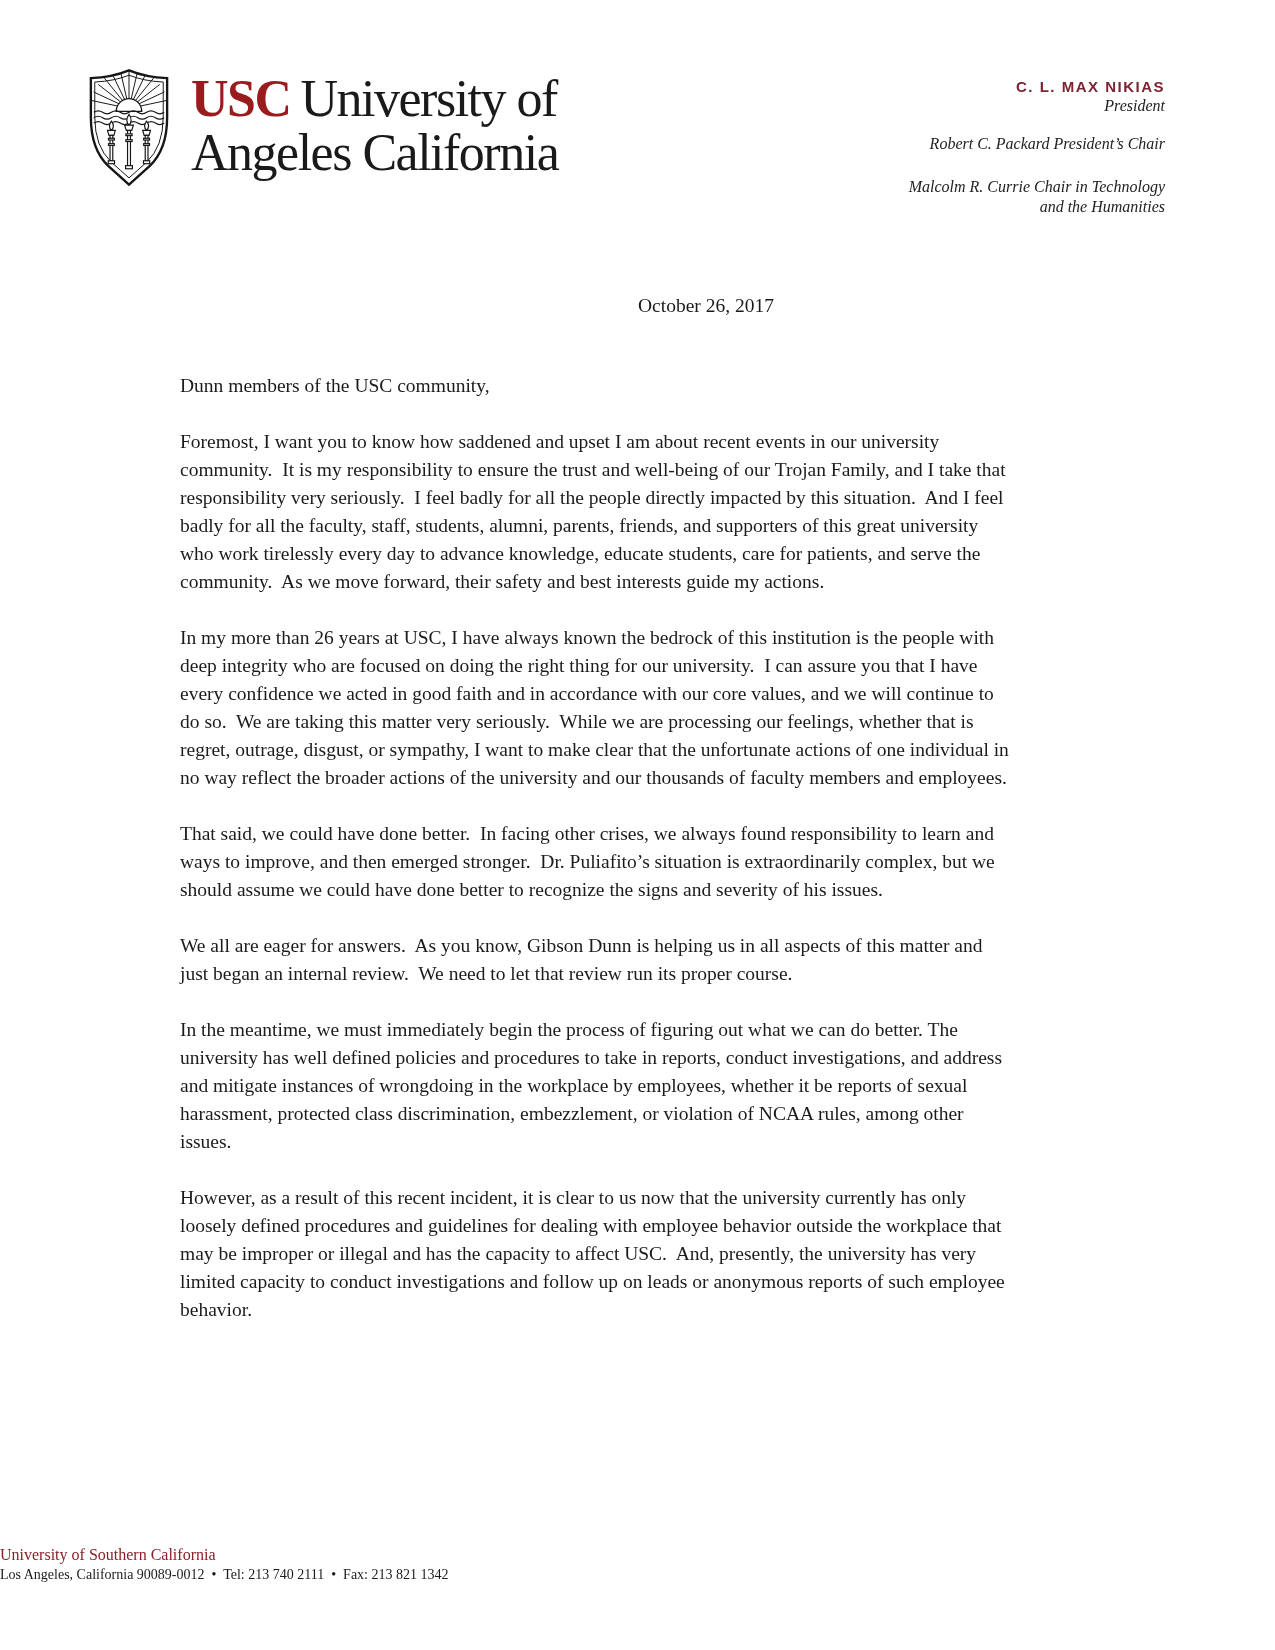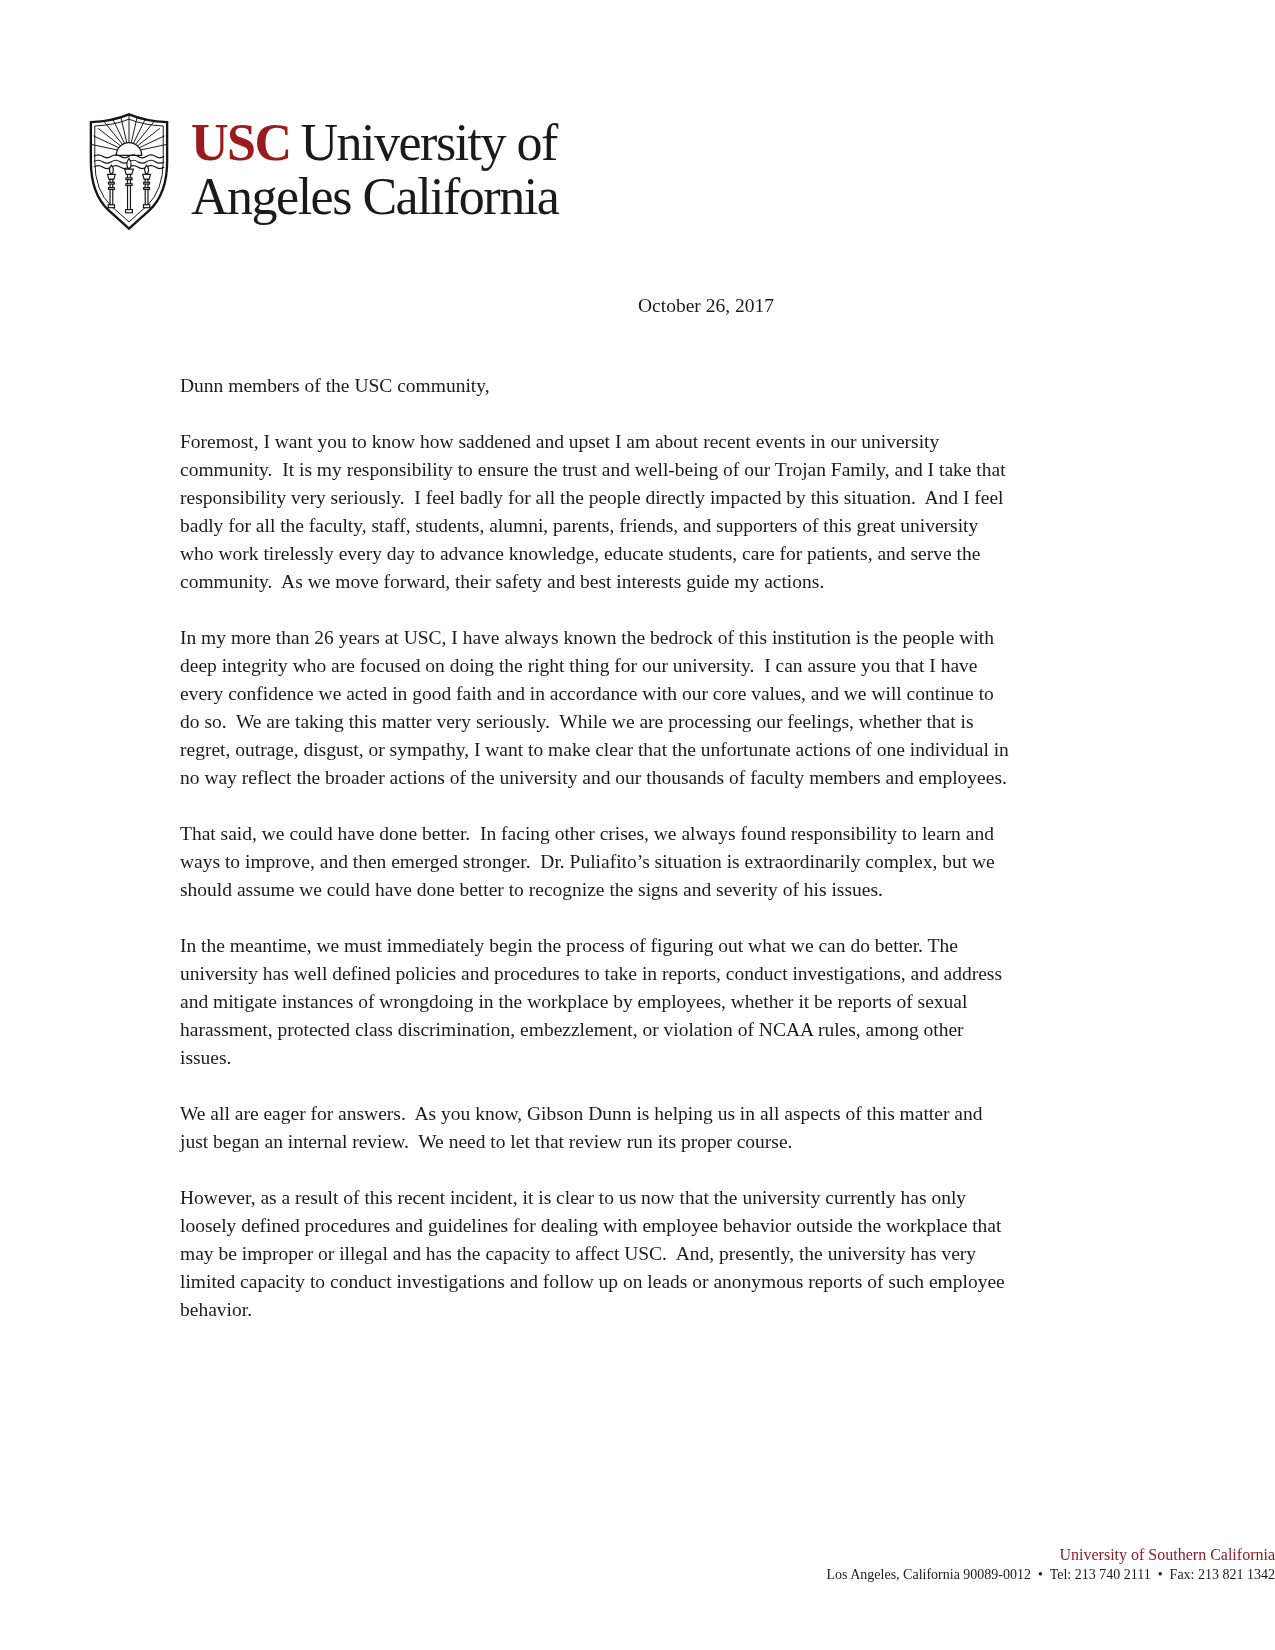--- a/index.html
+++ b/index.html
@@ -13,21 +13,20 @@
     overflow: hidden;
   }
 
   
   .logo-block {
     position: absolute;
     left: 85px;
     top: 66px;
     display: flex;
     align-items: flex-start;
-    margin-top: 44px;
   }
   .shield { width: 88px; height: 124px; flex: 0 0 auto; }
   .wordmark {
     margin-left: 18px;
     margin-top: 6px;
     font-family: "Liberation Serif", serif;
     font-size: 52px;
     line-height: 54px;
     letter-spacing: -1.5px;
     color: #1a1a1a;
@@ -81,21 +80,21 @@
     margin: 28px 0 0 0;
     white-space: pre-wrap;
   }
 
   
   .page-footer {
     position: absolute;
     left: 0;
     top: 1546px;
     width: 100%;
-    text-align: right;
+    text-align: left;
   }
   .footer-line1 {
     font-size: 16px;
     color: var(--footer, #8a1f27);
     margin-bottom: 3px;
     white-space: pre-wrap;
   }
   .footer-line2 {
     font-size: 14px;
     color: #1b1b1b;
@@ -173,46 +172,53 @@
         </g>
       </g>
     </svg>
 
     <div class="wordmark">
       <div><span class="usc">USC</span><span>University of</span></div>
       <div>Angeles California</div>
     </div>
   </div>
 
+  <div class="officer-block">
+    <div class="officer-name">C. L. MAX NIKIAS</div>
+    <div class="officer-title">President</div>
+    <div class="officer-chair officer-chair-1">Robert C. Packard President’s Chair</div>
+    <div class="officer-chair">Malcolm R. Currie Chair in Technology</div>
+    <div class="officer-chair">and the Humanities</div>
+  </div>
 
   <main class="letter-body">
     <div class="letter-date">October 26, 2017</div>
     <div class="salutation">Dunn members of the USC community,</div>
     <p>Foremost, I want you to know how saddened and upset I am about recent events in our university
 community.  It is my responsibility to ensure the trust and well-being of our Trojan Family, and I take that
 responsibility very seriously.  I feel badly for all the people directly impacted by this situation.  And I feel
 badly for all the faculty, staff, students, alumni, parents, friends, and supporters of this great university
 who work tirelessly every day to advance knowledge, educate students, care for patients, and serve the
 community.  As we move forward, their safety and best interests guide my actions.</p>
     <p>In my more than 26 years at USC, I have always known the bedrock of this institution is the people with
 deep integrity who are focused on doing the right thing for our university.  I can assure you that I have
 every confidence we acted in good faith and in accordance with our core values, and we will continue to
 do so.  We are taking this matter very seriously.  While we are processing our feelings, whether that is
 regret, outrage, disgust, or sympathy, I want to make clear that the unfortunate actions of one individual in
 no way reflect the broader actions of the university and our thousands of faculty members and employees.</p>
     <p>That said, we could have done better.  In facing other crises, we always found responsibility to learn and
 ways to improve, and then emerged stronger.  Dr. Puliafito’s situation is extraordinarily complex, but we
 should assume we could have done better to recognize the signs and severity of his issues.</p>
+    <p>We all are eager for answers.  As you know, Gibson Dunn is helping us in all aspects of this matter and
+just began an internal review.  We need to let that review run its proper course.</p>
     <p>In the meantime, we must immediately begin the process of figuring out what we can do better. The
 university has well defined policies and procedures to take in reports, conduct investigations, and address
 and mitigate instances of wrongdoing in the workplace by employees, whether it be reports of sexual
 harassment, protected class discrimination, embezzlement, or violation of NCAA rules, among other
 issues.</p>
-    <p>We all are eager for answers.  As you know, Gibson Dunn is helping us in all aspects of this matter and
-just began an internal review.  We need to let that review run its proper course.</p>
     <p>However, as a result of this recent incident, it is clear to us now that the university currently has only
 loosely defined procedures and guidelines for dealing with employee behavior outside the workplace that
 may be improper or illegal and has the capacity to affect USC.  And, presently, the university has very
 limited capacity to conduct investigations and follow up on leads or anonymous reports of such employee
 behavior.</p>
   </main>
 
   <footer class="page-footer">
     <div class="footer-line1">University of Southern California</div>
     <div class="footer-line2">Los Angeles, California 90089-0012  •  Tel: 213 740 2111  •  Fax: 213 821 1342</div>

